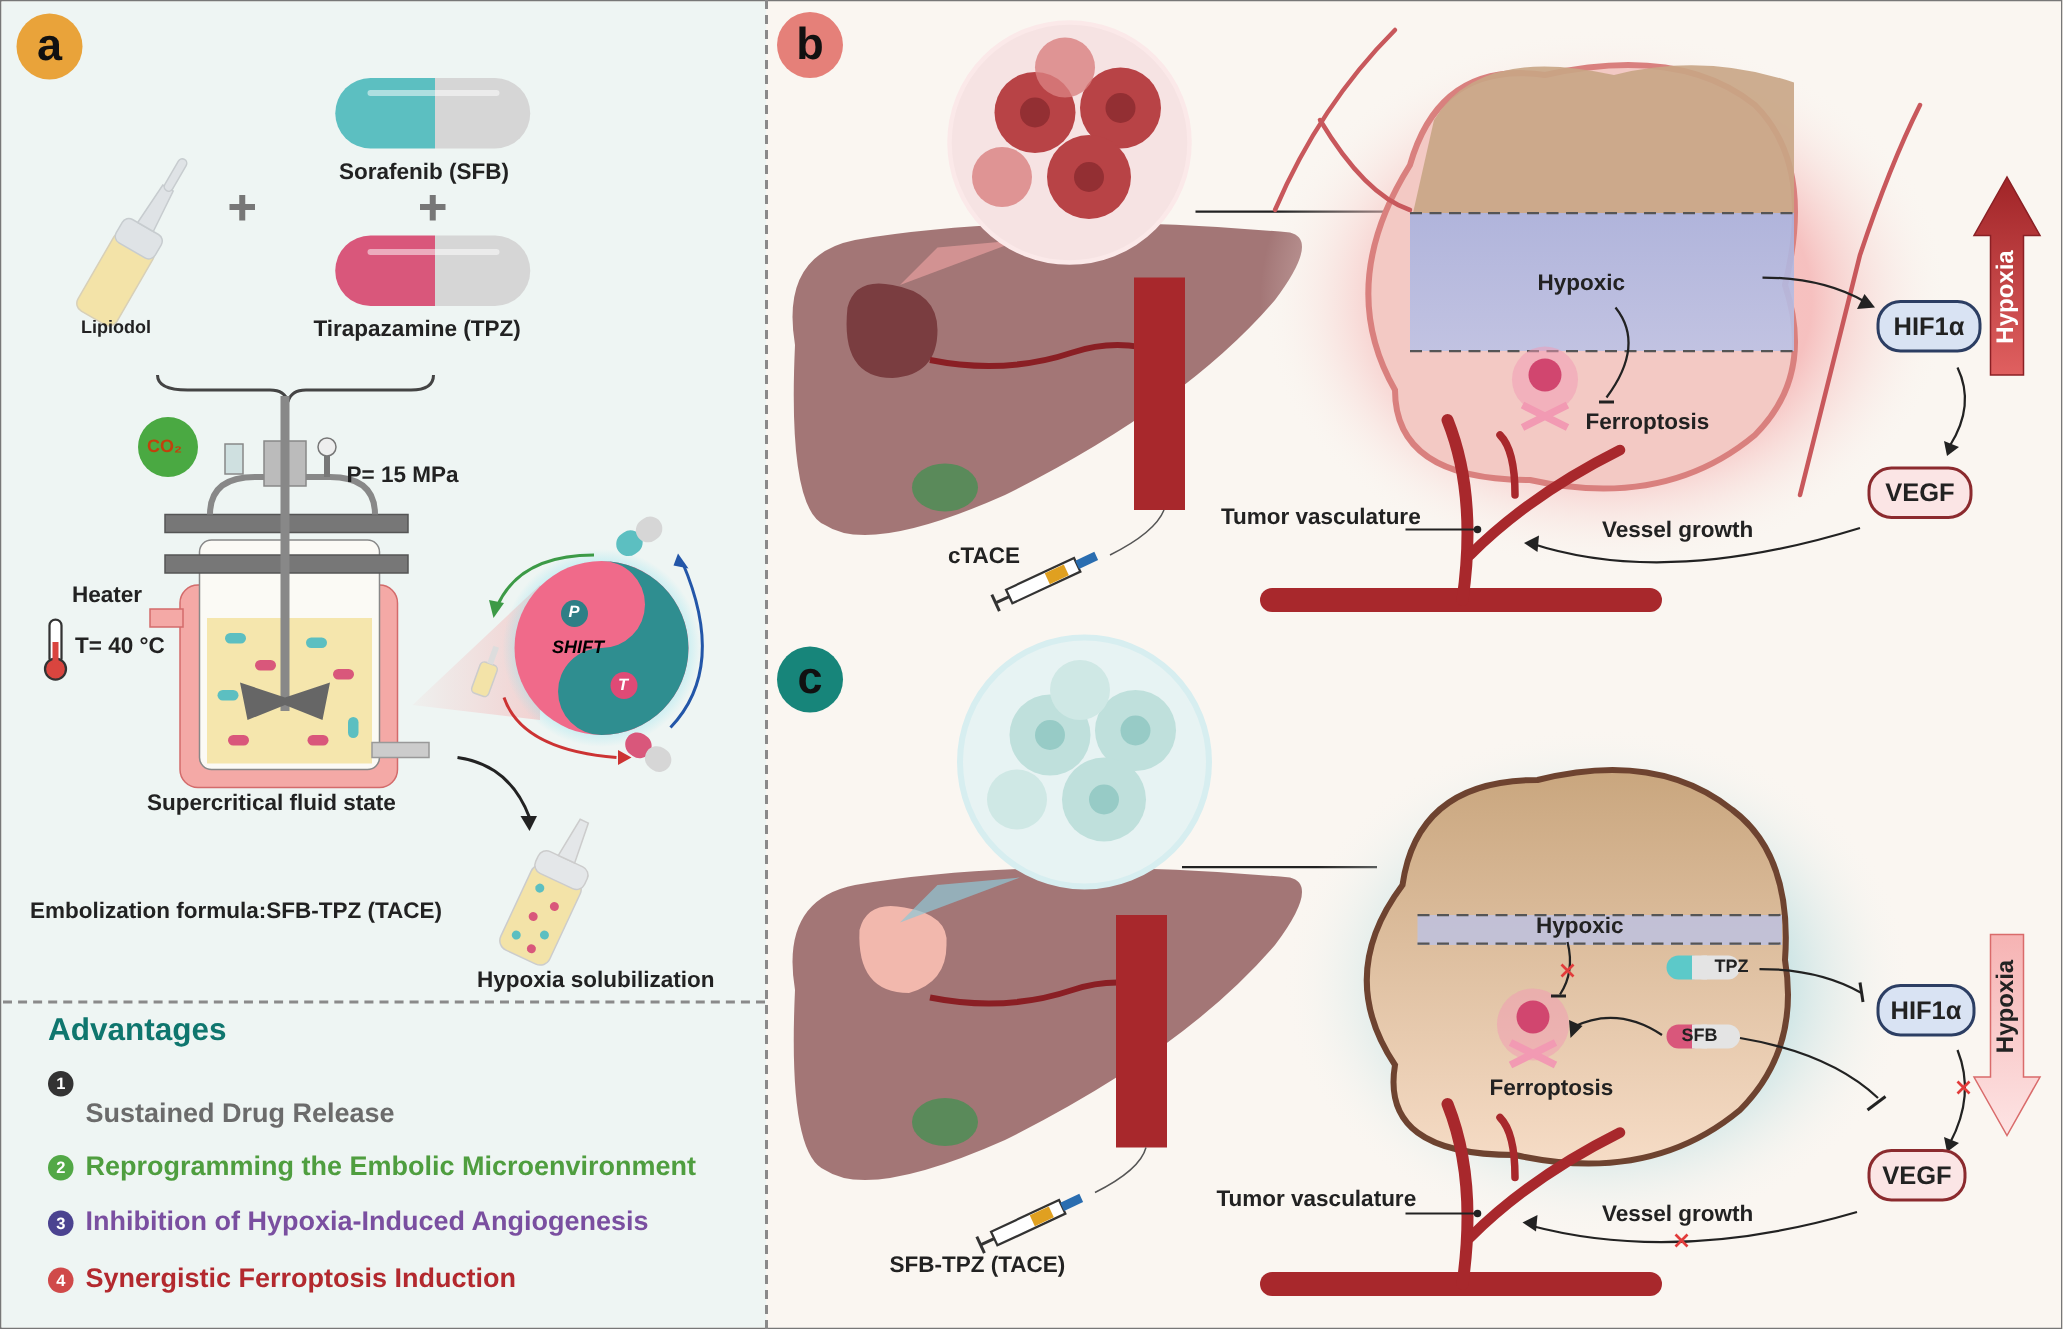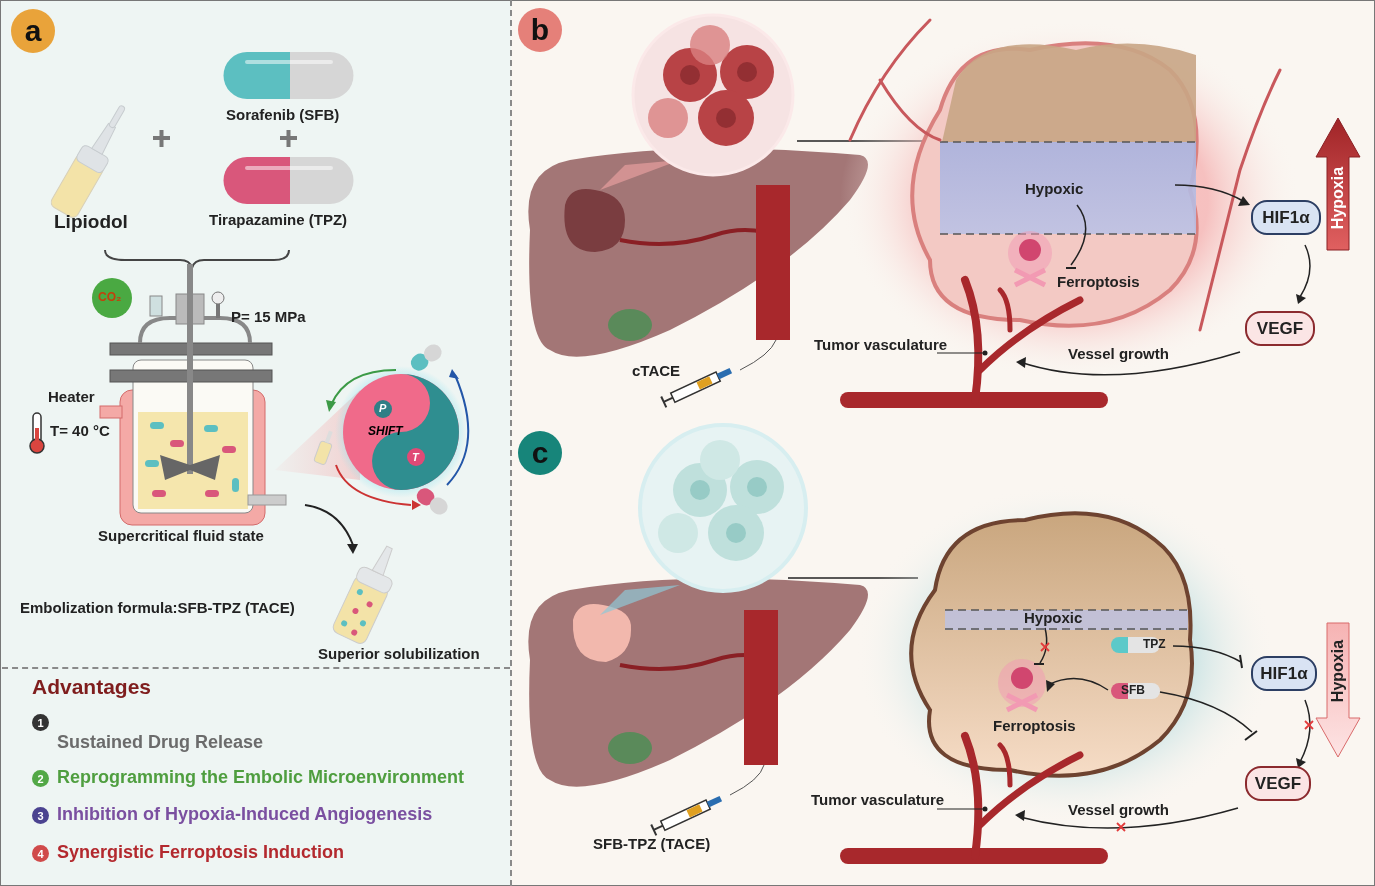--- a/index.html
+++ b/index.html
@@ -5,21 +5,21 @@
   html,body{margin:0;padding:0;}
   body{width:1375px;height:886px;position:relative;overflow:hidden;background:#faf6f1;font-family:"Liberation Sans",sans-serif;}
   .frame{position:absolute;left:0;top:0;width:1373px;height:884px;border:1px solid #777;}
   .panel-a{position:absolute;left:1px;top:1px;width:510px;height:884px;background:#eef5f3;}
   .panel-bc{position:absolute;left:511px;top:1px;width:863px;height:884px;background:#faf6f1;}
   .vdash{position:absolute;left:510px;top:0;height:886px;border-left:2px dashed #8a8a8a;}
   .hdash{position:absolute;left:2px;top:667px;width:508px;border-top:2px dashed #8a8a8a;}
   .badge{position:absolute;width:44px;height:44px;border-radius:50%;display:flex;align-items:center;justify-content:center;font-weight:bold;font-size:30px;color:#111;}
   .lbl{position:absolute;font-weight:bold;color:#222;white-space:nowrap;}
   svg{position:absolute;left:0;top:0;}
-  .adv-title{position:absolute;left:32px;top:675px;font-size:21px;font-weight:bold;color:#7f1d1d;}
+  .adv-title{position:absolute;left:32px;top:675px;font-size:21px;font-weight:bold;color:#0f766e;}
   .adv-item{position:absolute;left:32px;display:flex;align-items:flex-start;font-size:18px;font-weight:bold;}
   .adv-num{width:17px;height:17px;border-radius:50%;color:#fff;font-size:11px;display:flex;align-items:center;justify-content:center;margin-right:8px;margin-top:3px;flex-shrink:0;}
   .pill{position:absolute;border-radius:16px;display:flex;align-items:center;justify-content:center;font-weight:bold;font-size:17px;color:#222;}
   .vtext{position:absolute;font-weight:bold;font-size:16px;color:#fff;transform:rotate(-90deg);transform-origin:center;white-space:nowrap;}
 </style>
 </head>
 <body>
 
 <div class="frame"></div>
 <div class="panel-a"></div>
@@ -146,33 +146,33 @@
       <circle cx="8" cy="22" r="3" fill="#5cbfc1"></circle>
     <circle cx="-9" cy="30" r="3" fill="#5cbfc1"></circle>
       <circle cx="4" cy="34" r="3" fill="#d9577b"></circle>
   </g>
 </svg>
 
 <div class="vdash"></div>
 <div class="hdash"></div>
 
 <div class="badge" style="left:11px;top:9px;background:#e9a33a;">a</div>
-<div class="lbl" style="left:54px;top:211px;font-size:19px;">Lipiodol</div>
+<div class="lbl" style="left:54px;top:211px;font-size:12px;">Lipiodol</div>
 <div class="lbl" style="left:226px;top:106px;font-size:15px;">Sorafenib (SFB)</div>
 <div class="lbl" style="left:209px;top:211px;font-size:15px;">Tirapazamine (TPZ)</div>
 <div class="lbl" style="left:98px;top:290px;font-size:12px;color:#c2410c;">CO₂</div>
 <div class="lbl" style="left:231px;top:308px;font-size:15px;">P= 15 MPa</div>
 <div class="lbl" style="left:48px;top:388px;font-size:15px;">Heater</div>
 <div class="lbl" style="left:50px;top:422px;font-size:15px;">T= 40 °C</div>
 <div class="lbl" style="left:98px;top:527px;font-size:15px;">Supercritical fluid state</div>
 <div class="lbl" style="left:368px;top:424px;font-size:12px;font-style:italic;color:#000000;">SHIFT</div>
 <div class="lbl" style="left:379px;top:402px;font-size:11px;color:#fff;font-style:italic;">P</div>
 <div class="lbl" style="left:412px;top:451px;font-size:11px;color:#fff;font-style:italic;">T</div>
 <div class="lbl" style="left:20px;top:599px;font-size:15px;">Embolization formula:SFB-TPZ (TACE)</div>
-<div class="lbl" style="left:318px;top:645px;font-size:15px;">Superior solubilization</div>
+<div class="lbl" style="left:318px;top:645px;font-size:15px;">Hypoxia solubilization</div>
 
 <div class="adv-title">Advantages</div>
 <div class="adv-item" style="top:711px;color:#6b6b6b;">
   <span class="adv-num" style="background:#333;">1</span>
   <span><br><span>Sustained Drug Release</span></span>
 </div>
 <div class="adv-item" style="top:767px;color:#4f9e3f;">
   <span class="adv-num" style="background:#52a846;">2</span>
   <span>Reprogramming the Embolic Microenvironment</span>
 </div>

